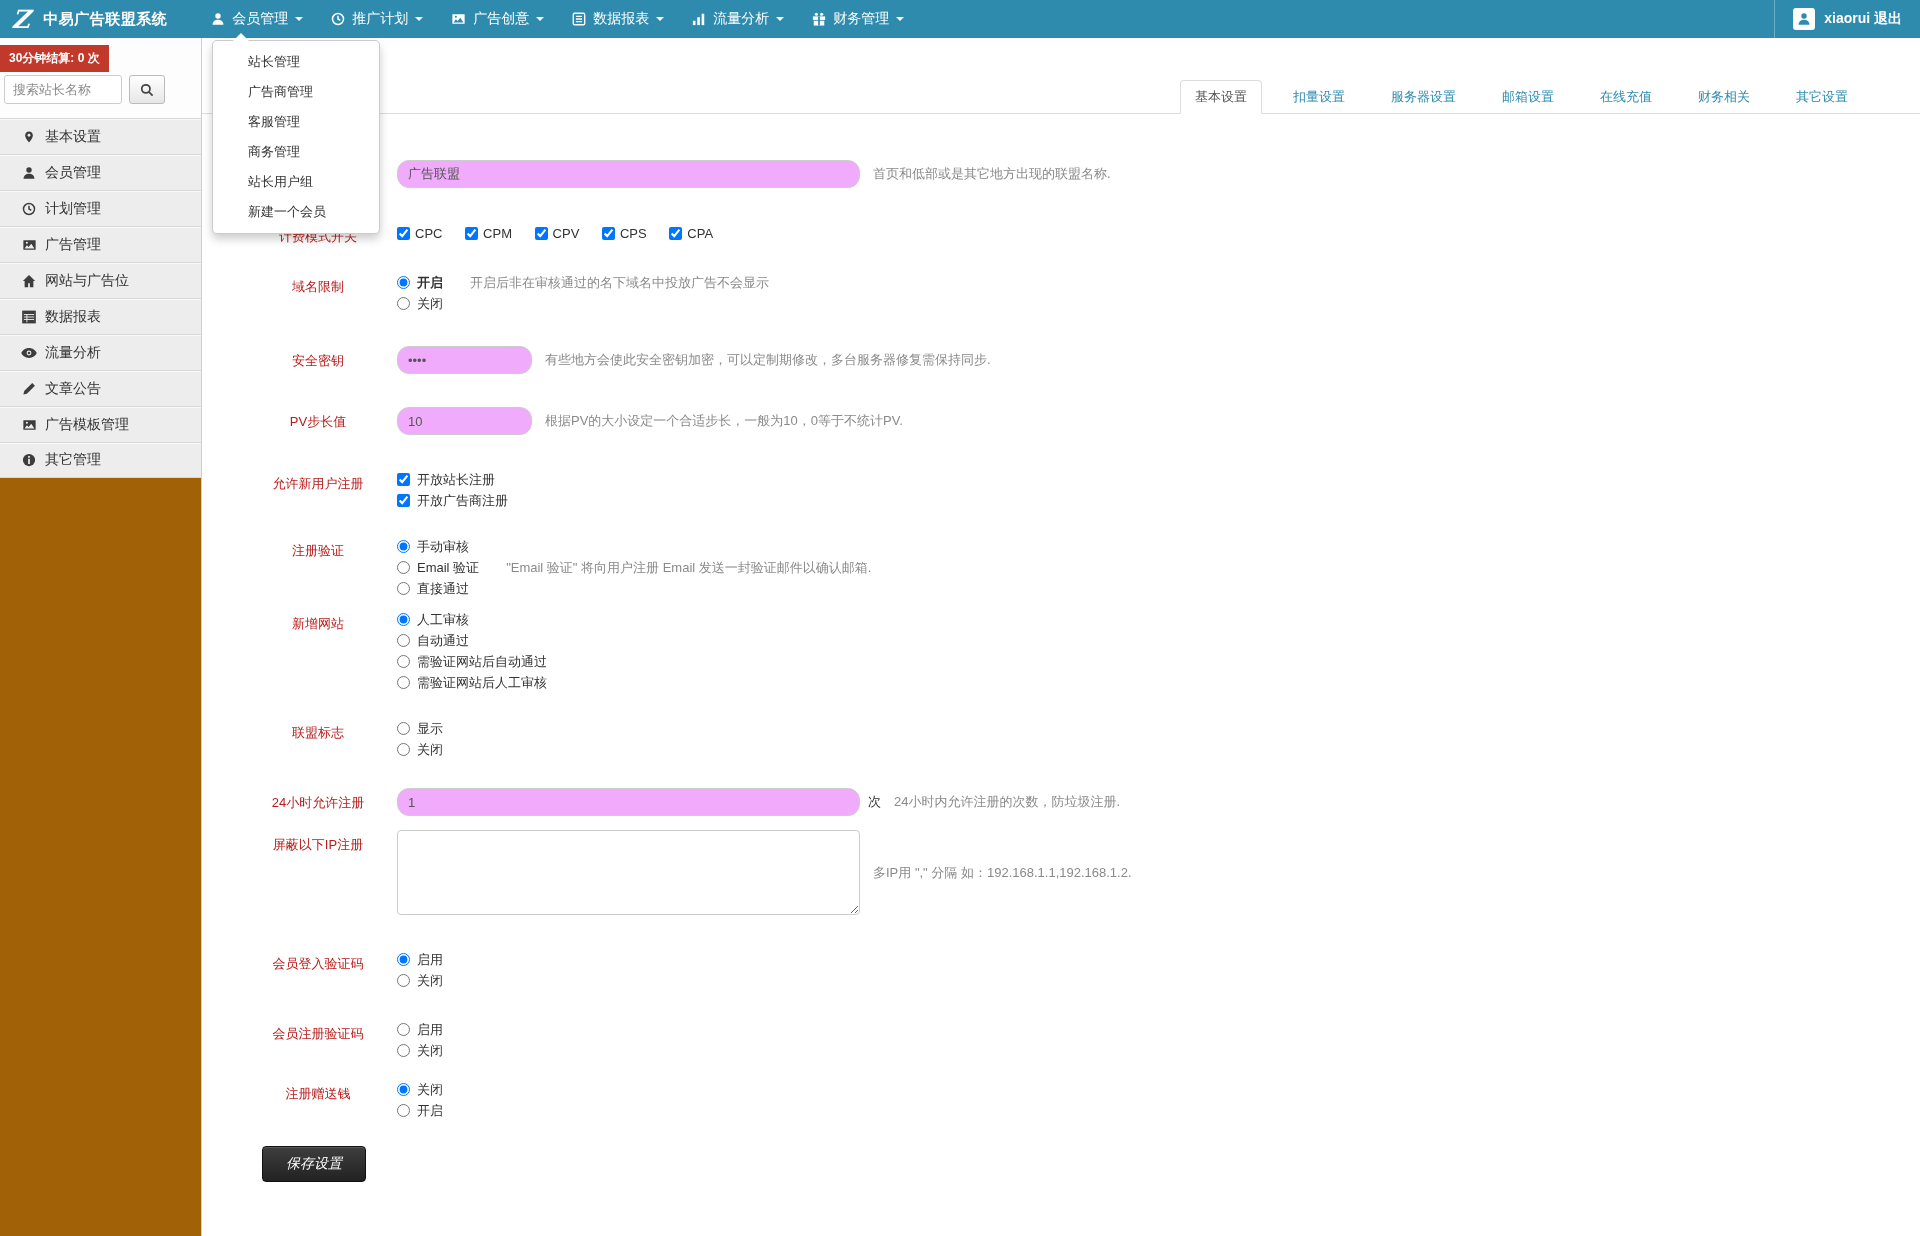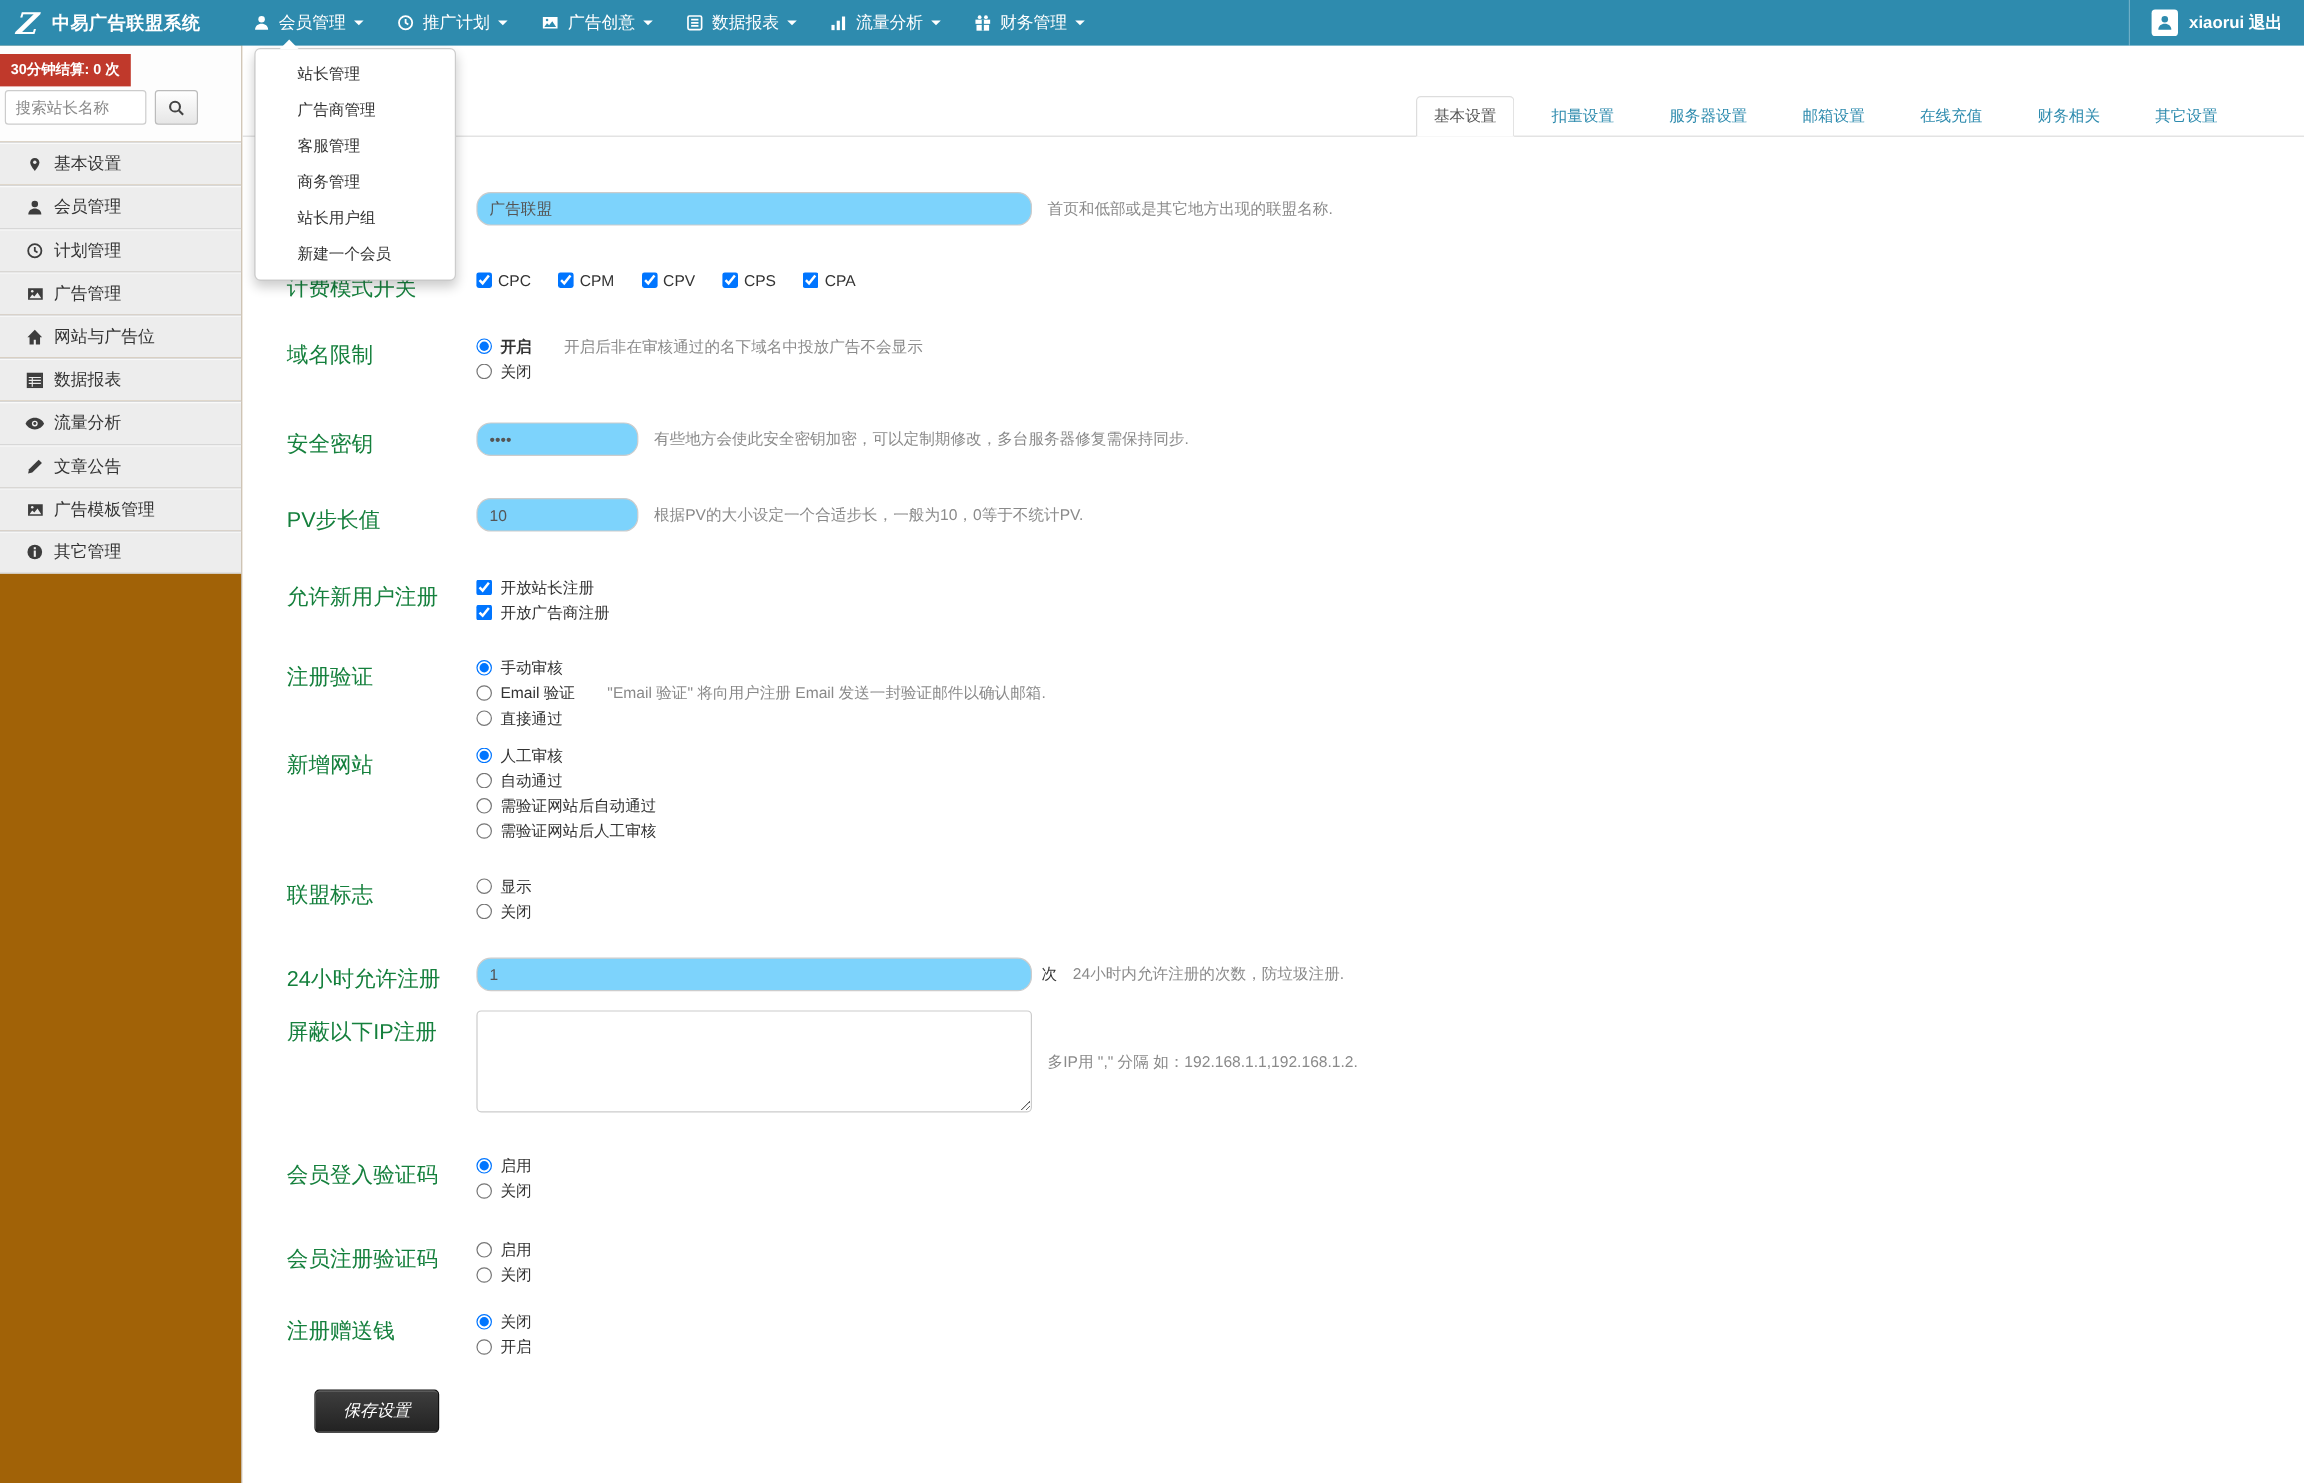--- a/index.html
+++ b/index.html
@@ -60,25 +60,25 @@
   .main { position:absolute; left:202px; top:38px; right:0; bottom:0; background:#fff; }
   .tabs { position:absolute; top:46px; left:0; right:0; display:flex; align-items:flex-end;
           justify-content:flex-end; padding-right:57px; border-bottom:1px solid #ddd; height:30px; }
   .tab { font-size:13px; color:#2e8bae; padding:7px 14px; margin-left:16px;
          margin-bottom:-1px; cursor:pointer; border:1px solid transparent; }
   .tab.active { color:#555; background:#fff; border:1px solid #ddd;
                 border-bottom-color:#fff; border-radius:4px 4px 0 0; }
 
   .form { position:absolute; top:76px; left:0; right:0; padding:46px 0 0 37px; }
   .frow { display:flex; align-items:flex-start; margin-bottom:30px; }
-  .flabel { width:158px; flex-shrink:0; font-size:18px; color:#15803d; padding-top:6px; }
+  .flabel { width:158px; flex-shrink:0; font-size:13px; color:#b91c1c; padding-top:6px;text-align:center; }
   .fctrl { font-size:13px; color:#333; }
   .inline { display:flex; align-items:center; }
   .text-input { height:28px; border:1px solid #ccc; border-radius:12px; padding:4px 10px;
-                font-size:13px; color:#555; width:463px; background:#7dd3fc; }
+                font-size:13px; color:#555; width:463px; background:#f0abfc; }
   .text-input.small { width:135px; }
   .hint { color:#8a8a8a; font-size:13px; margin-left:13px; white-space:nowrap; }
   .suffix { margin-left:8px; color:#333; }
   .opt-line { display:flex; align-items:center; min-height:21px; }
   input[type=checkbox], input[type=radio] { margin-right:7px; }
   .cb-inline label { margin-right:19px; display:inline-flex; align-items:center; }
   .cb-inline input { margin-right:5px; }
   .opt-bold { font-weight:bold; }
   .opt-hint { color:#8a8a8a; margin-left:27px; }
   textarea.ip-area { width:463px; height:85px; border:1px solid #ccc; border-radius:4px;

